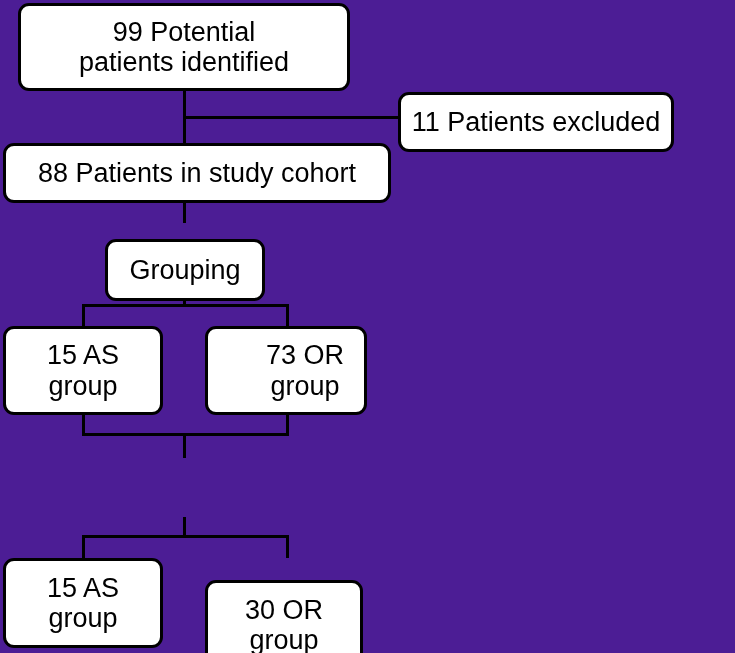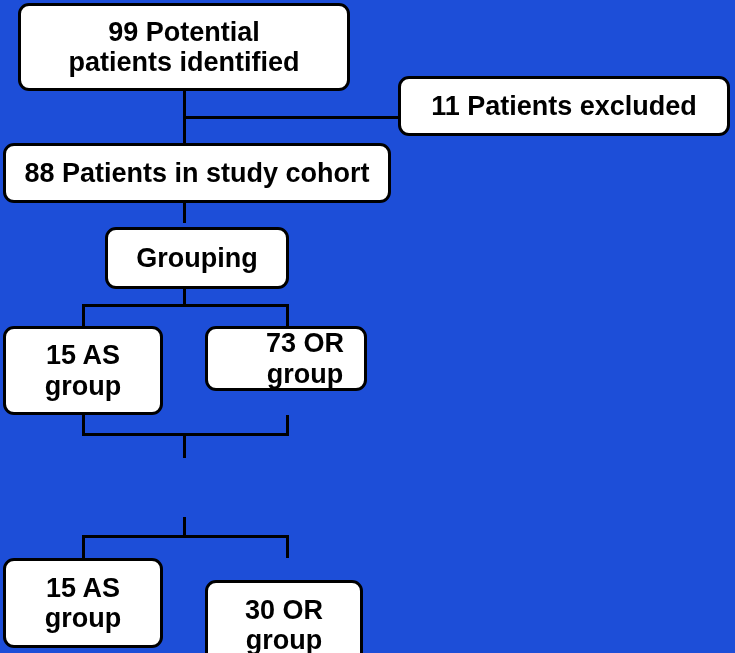--- a/index.html
+++ b/index.html
@@ -4,24 +4,23 @@
 <style>
   html, body {
     margin: 0;
     padding: 0;
     background: #ffffff;
   }
   .canvas {
     position: relative;
     width: 735px;
     height: 653px;
-    background: #1d4ed8;
+    background: #4c1d95;
     font-family: "Liberation Sans", "DejaVu Sans", sans-serif;
     overflow: hidden;
-    font-weight: bold;
   }
   .node {
     position: absolute;
     box-sizing: border-box;
     border: 3px solid #000000;
     border-radius: 11px;
     background: #ffffff;
     color: #000000;
     display: flex;
     align-items: center;
@@ -30,25 +29,25 @@
     font-size: 27px;
     line-height: 1.13;
     white-space: pre-line;
   }
   .line {
     position: absolute;
     background: #000000;
   }
   
   #node-potential { left: 18px;  top: 3px;   width: 332px; height: 88px; }
-  #node-excluded  { left: 398px; top: 76px;  width: 332px; height: 60px; }
+  #node-excluded  { left: 398px; top: 92px;  width: 276px; height: 60px; }
   #node-cohort    { left: 3px;   top: 143px; width: 388px; height: 60px; }
-  #node-grouping  { left: 105px; top: 227px; width: 184px; height: 62px; }
+  #node-grouping  { left: 105px; top: 239px; width: 160px; height: 62px; }
   #node-as-pre    { left: 3px;   top: 326px; width: 160px; height: 89px; }
-  #node-or-pre    { left: 205px; top: 326px; width: 162px; height: 65px; padding-left: 38px; }
+  #node-or-pre    { left: 205px; top: 326px; width: 162px; height: 89px; padding-left: 38px; }
   #node-ps        { left: 18px;  top: 458px; width: 334px; height: 59px; }
   #node-as-post   { left: 3px;   top: 558px; width: 160px; height: 90px; }
   #node-or-post   { left: 205px; top: 558px; width: 158px; height: 90px; margin-top: 22px; }
   
   #ln-potential-down { left: 183px; top: 91px;  width: 3px;   height: 52px; }
   #ln-excluded-h     { left: 184px; top: 116px; width: 214px; height: 3px; }
   #ln-cohort-down    { left: 183px; top: 203px; width: 3px;   height: 20px; }
   #ln-grouping-down  { left: 183px; top: 285px; width: 3px;   height: 20px; }
   #ln-branch1-h      { left: 82px;  top: 304px; width: 207px; height: 3px; }
   #ln-branch1-left   { left: 82px;  top: 304px; width: 3px;   height: 22px; }

